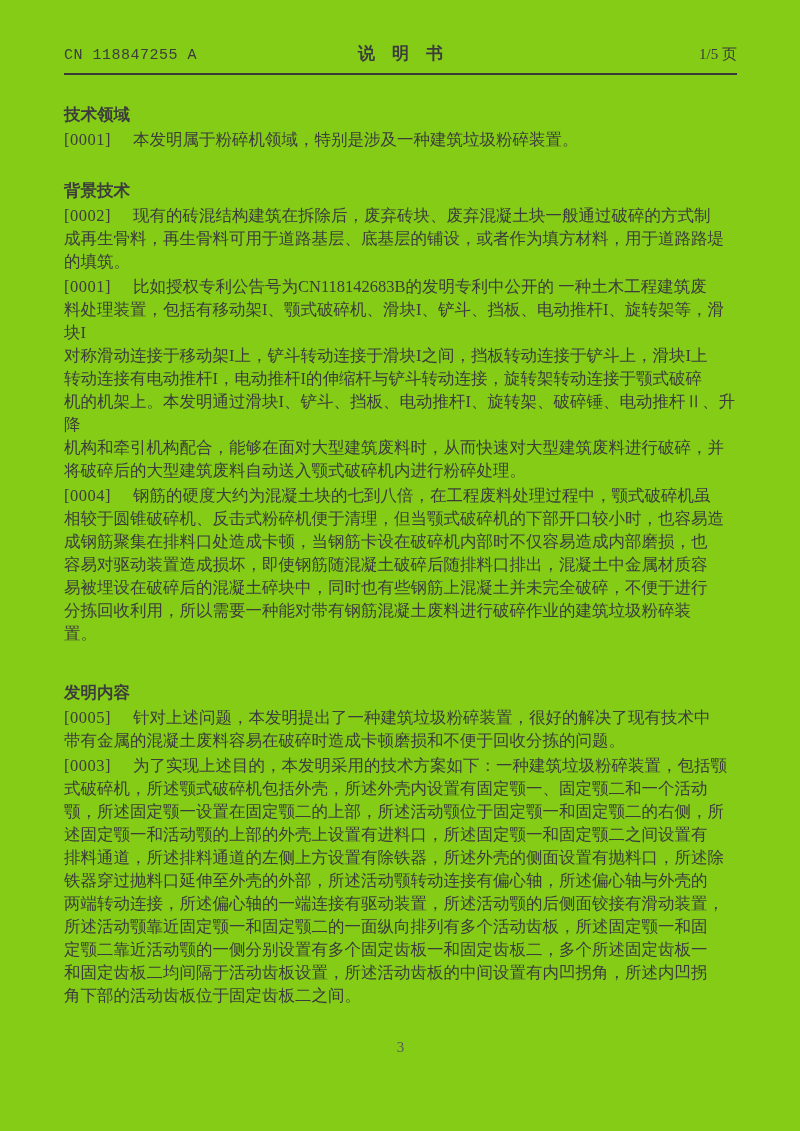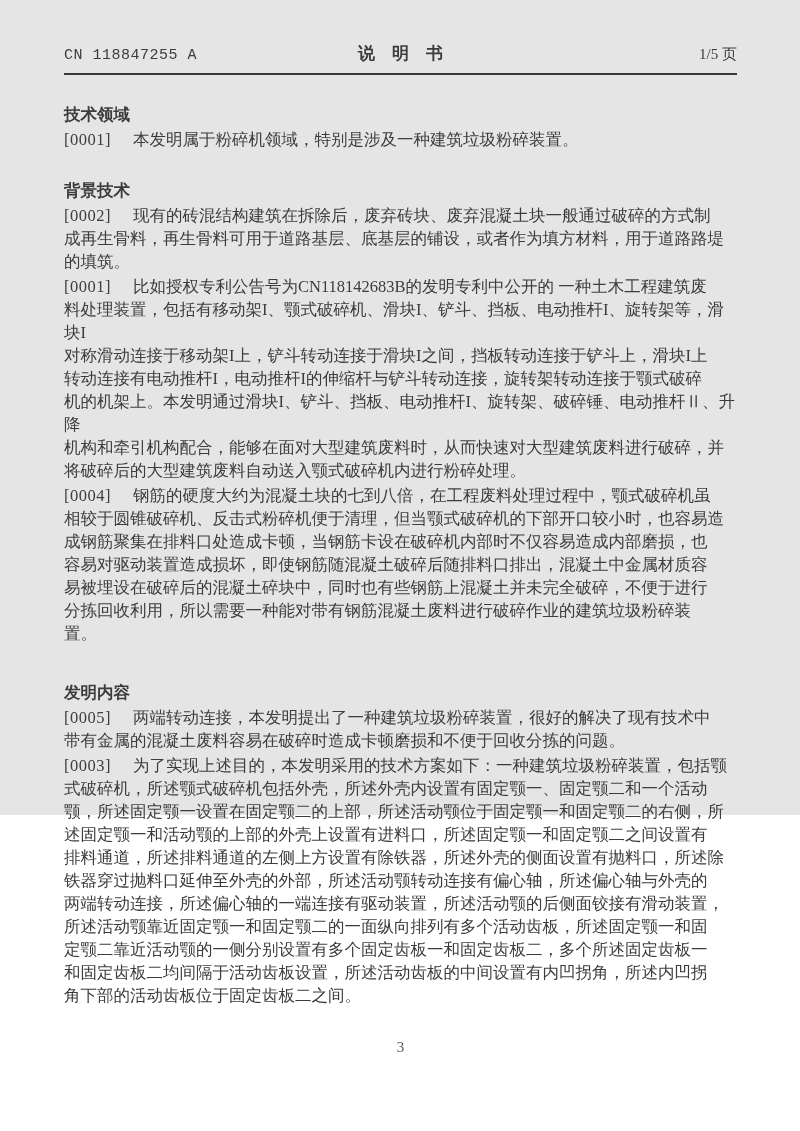--- a/index.html
+++ b/index.html
@@ -10,23 +10,23 @@
   body {
     width: 800px;
     height: 1131px;
     font-family: "Liberation Serif", serif;
     color: #3c3c3c;
     overflow: hidden;
   }
   .page {
     box-sizing: border-box;
     width: 800px;
-    height: 815px;
+    height: 1131px;
     padding: 42px 63px 0 64px;
-    background: #e5e5e5;
+    background: #84cc16;
   }
   
   .header {
     display: flex;
     align-items: baseline;
     border-bottom: 2px solid #3a3a3a;
     padding-bottom: 8px;
   }
   .header-left {
     width: 220px;
@@ -130,21 +130,21 @@
 容易对驱动装置造成损坏，即使钢筋随混凝土破碎后随排料口排出，混凝土中金属材质容
 易被埋设在破碎后的混凝土碎块中，同时也有些钢筋上混凝土并未完全破碎，不便于进行
 分拣回收利用，所以需要一种能对带有钢筋混凝土废料进行破碎作业的建筑垃圾粉碎装
 置。</span>
     </p>
   </div>
 
   <div>
     <h2 class="section-heading big-gap">发明内容</h2>
     <p class="para">
-      <span class="para-num">[0005]</span><span class="para-text">两端转动连接，本发明提出了一种建筑垃圾粉碎装置，很好的解决了现有技术中
+      <span class="para-num">[0005]</span><span class="para-text">针对上述问题，本发明提出了一种建筑垃圾粉碎装置，很好的解决了现有技术中
 带有金属的混凝土废料容易在破碎时造成卡顿磨损和不便于回收分拣的问题。</span>
     </p>
     <p class="para">
       <span class="para-num">[0003]</span><span class="para-text">为了实现上述目的，本发明采用的技术方案如下：一种建筑垃圾粉碎装置，包括颚
 式破碎机，所述颚式破碎机包括外壳，所述外壳内设置有固定颚一、固定颚二和一个活动
 颚，所述固定颚一设置在固定颚二的上部，所述活动颚位于固定颚一和固定颚二的右侧，所
 述固定颚一和活动颚的上部的外壳上设置有进料口，所述固定颚一和固定颚二之间设置有
 排料通道，所述排料通道的左侧上方设置有除铁器，所述外壳的侧面设置有抛料口，所述除
 铁器穿过抛料口延伸至外壳的外部，所述活动颚转动连接有偏心轴，所述偏心轴与外壳的
 两端转动连接，所述偏心轴的一端连接有驱动装置，所述活动颚的后侧面铰接有滑动装置，

